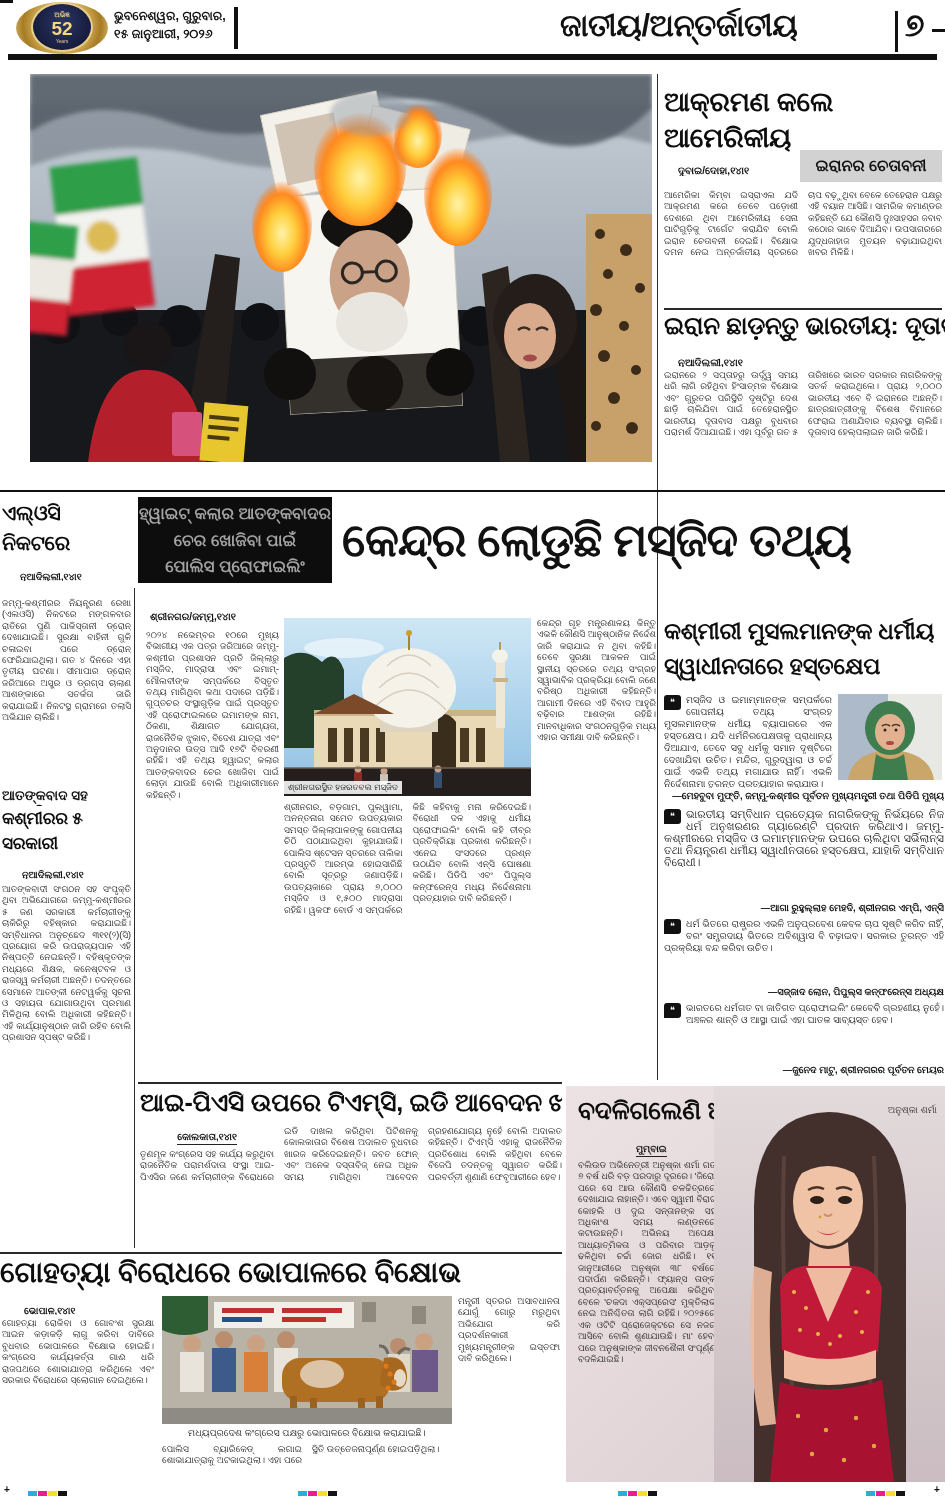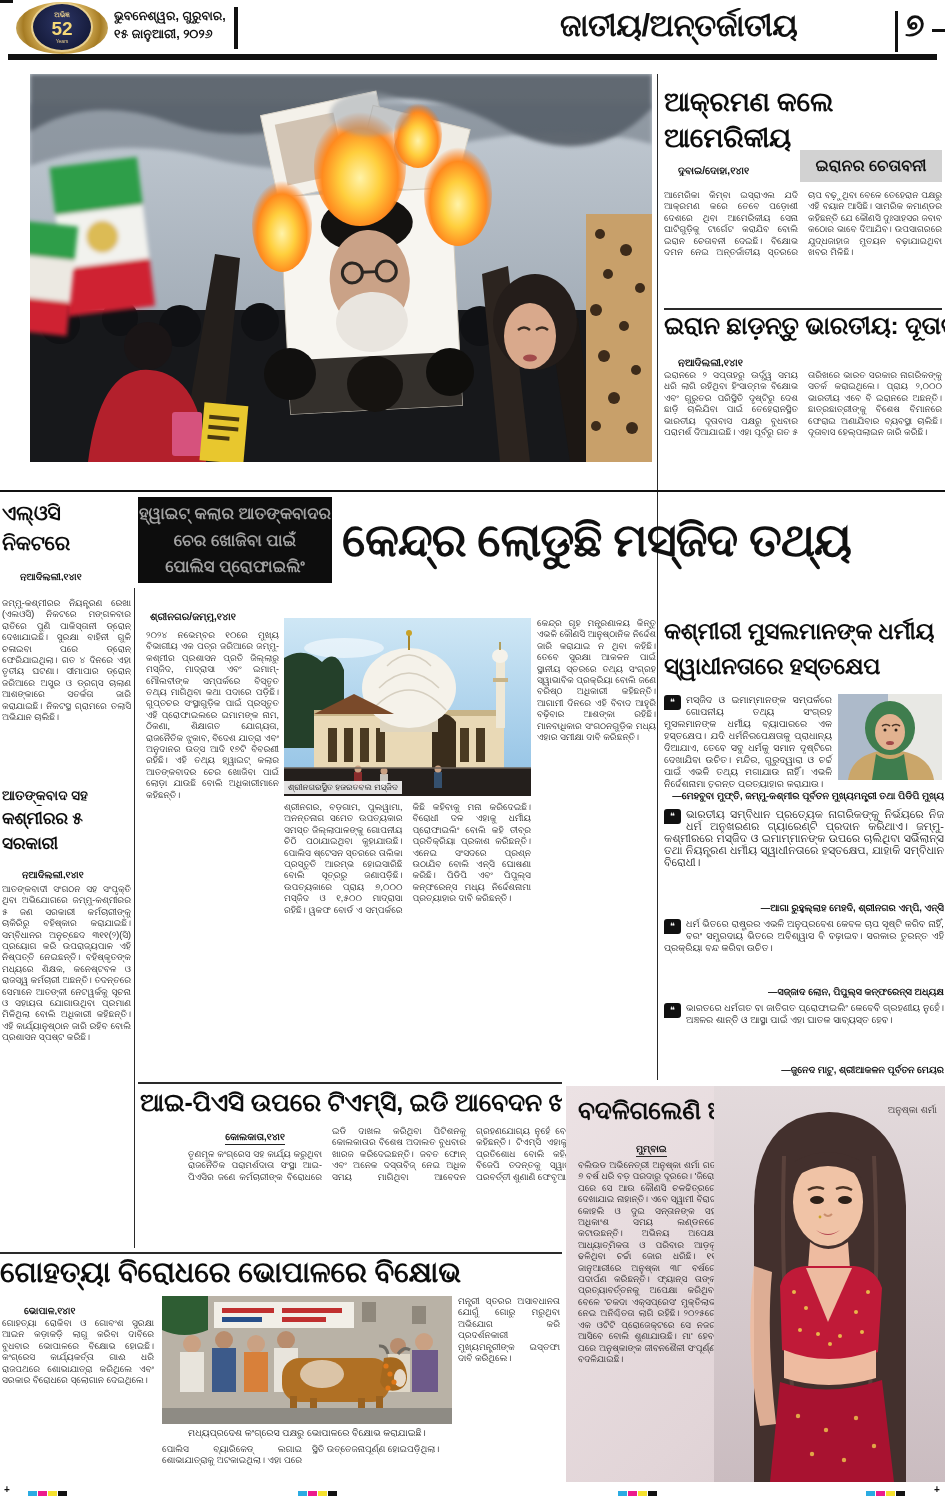--- a/index.html
+++ b/index.html
@@ -28,21 +28,21 @@
   .logo-num  { color:#f5d878; font-size:19px; font-weight:bold; line-height:1; }
   .logo-sub  { color:#e8cf8e; font-size:5px; }
 
   
   .headline { font-weight:bold; color:#0d0d0d; white-space:pre-line; letter-spacing:-.3px; }
   .nowrap { white-space:nowrap; }
   .byline { font-weight:bold; font-size:10px; color:#111; border-bottom:1.2px solid #222;
             display:inline-block; padding-bottom:1px; }
   .body-txt { font-size:9px; line-height:11.4px; text-align:justify; color:#1c1c1c; }
   .cols2 { column-count:2; column-gap:10px; }
-  .cols3 { column-count:3; column-gap:10px;margin-left:48px; }
+  .cols3 { column-count:3; column-gap:10px; }
   .caption { font-size:9.5px; color:#222; text-align:center; }
   .badge-grey { background:#d2d2d2; font-weight:bold; font-size:16px; display:flex;
                 align-items:center; justify-content:center; }
   .black-box { background:#0d0d0d; color:#a3a3a3; font-weight:bold; font-size:16.5px;
                display:flex; align-items:center; justify-content:center; text-align:center;
                line-height:1.6; white-space:pre-line; }
   .big-head { font-size:46px; font-weight:bold; letter-spacing:-1px; line-height:88px; white-space:nowrap; }
 
   .attr { font-size:9.5px; font-weight:bold; text-align:right; color:#111; }
   .qicon { width:17px; height:15px; background:#111; border-radius:3px 3px 3px 0;
@@ -302,21 +302,21 @@
   <div class="abs body-txt" style="left:664px;top:694px;width:280px;height:94px;font-size:9.5px;line-height:12px;padding-right:112px"><span class="qicon"></span><span>ମସ୍ଜିଦ ଓ ଇମାମ୍‌ମାନଙ୍କ ସମ୍ପର୍କରେ ଗୋପନୀୟ ତଥ୍ୟ ସଂଗ୍ରହ ମୁସଲମାନଙ୍କ ଧର୍ମୀୟ ବ୍ୟାପାରରେ ଏକ ହସ୍ତକ୍ଷେପ। ଯଦି ଧର୍ମନିରପେକ୍ଷତାକୁ ପ୍ରାଧାନ୍ୟ ଦିଆଯାଏ, ତେବେ ସବୁ ଧର୍ମକୁ ସମାନ ଦୃଷ୍ଟିରେ ଦେଖାଯିବା ଉଚିତ। ମନ୍ଦିର, ଗୁରୁଦ୍ୱାରା ଓ ଚର୍ଚ୍ଚ ପାଇଁ ଏଭଳି ତଥ୍ୟ ମଗାଯାଉ ନାହିଁ। ଏଭଳି ନିର୍ଦ୍ଦେଶନାମା ତୁରନ୍ତ ପ୍ରତ୍ୟାହାର କରାଯାଉ।</span></div>
   <div class="abs attr" style="left:664px;top:790px;width:280px;height:14px">—ମେହବୁବା ମୁଫ୍ତି, ଜମ୍ମୁ-କଶ୍ମୀର ପୂର୍ବତନ ମୁଖ୍ୟମନ୍ତ୍ରୀ ତଥା ପିଡିପି ମୁଖ୍ୟ</div>
 
   <div class="abs body-txt" style="left:664px;top:808px;width:280px;height:92px;font-size:11px;line-height:12px"><span class="qicon"></span><span>ଭାରତୀୟ ସମ୍ବିଧାନ ପ୍ରତ୍ୟେକ ନାଗରିକଙ୍କୁ ନିର୍ଭୟରେ ନିଜ ଧର୍ମ ଅନୁଖରଣର ଗ୍ୟାରେଣ୍ଟି ପ୍ରଦାନ କରିଥାଏ। ଜମ୍ମୁ-କଶ୍ମୀରରେ ମସ୍ଜିଦ ଓ ଇମାମ୍‌ମାନଙ୍କ ଉପରେ ଚାଲିଥିବା ସର୍ଭିଲାନ୍ସ ତଥା ନିୟନ୍ତ୍ରଣ ଧର୍ମୀୟ ସ୍ୱାଧୀନତାରେ ହସ୍ତକ୍ଷେପ, ଯାହାକି ସମ୍ବିଧାନ ବିରୋଧୀ।</span></div>
   <div class="abs attr" style="left:664px;top:902px;width:280px;height:14px">—ଆଗା ରୁହୁଲ୍ଲାହ ମେହଦି, ଶ୍ରୀନଗର ଏମ୍‌ପି, ଏନ୍‌ସି</div>
 
   <div class="abs body-txt" style="left:664px;top:918px;width:280px;height:66px;font-size:9.5px;line-height:12px"><span class="qicon"></span><span>ଧର୍ମ ଭିତରେ ରାଷ୍ଟ୍ରର ଏଭଳି ଅନୁପ୍ରବେଶ କେବଳ ଚାପ ସୃଷ୍ଟି କରିବ ନାହିଁ, ବରଂ ସମ୍ପ୍ରଦାୟ ଭିତରେ ଅବିଶ୍ୱାସ ବି ବଢ଼ାଇବ। ସରକାର ତୁରନ୍ତ ଏହି ପ୍ରକ୍ରିୟା ବନ୍ଦ କରିବା ଉଚିତ।</span></div>
   <div class="abs attr" style="left:664px;top:986px;width:280px;height:14px">—ସଜ୍ଜାଦ ଲୋନ, ପିପୁଲ୍ସ କନ୍‌ଫରେନ୍ସ ଅଧ୍ୟକ୍ଷ</div>
 
   <div class="abs body-txt" style="left:664px;top:1002px;width:280px;height:60px;font-size:9.5px;line-height:12px"><span class="qicon"></span><span>ଭାରତରେ ଧର୍ମଗତ ବା ଜାତିଗତ ପ୍ରୋଫାଇଲିଂ କେବେବି ଗ୍ରହଣୀୟ ନୁହେଁ। ଅଞ୍ଚଳର ଶାନ୍ତି ଓ ଆସ୍ଥା ପାଇଁ ଏହା ଘାତକ ସାବ୍ୟସ୍ତ ହେବ।</span></div>
-  <div class="abs attr" style="left:664px;top:1064px;width:280px;height:14px">—ଜୁନେଦ ମାଟୁ, ଶ୍ରୀଆକଳନ ପୂର୍ବତନ ମେୟର</div>
+  <div class="abs attr" style="left:664px;top:1064px;width:280px;height:14px">—ଜୁନେଦ ମାଟୁ, ଶ୍ରୀନଗରର ପୂର୍ବତନ ମେୟର</div>
 
   <div class="abs thin-rule" style="left:138px;top:1082px;width:424px;height:1.5px"></div>
   <div class="abs headline nowrap" style="left:140px;top:1088px;width:422px;height:36px;font-size:25px">ଆଇ-ପିଏସି ଉପରେ ଟିଏମ୍‌ସି, ଇଡି ଆବେଦନ ଖାରଜ</div>
   <div class="abs cols3" style="left:140px;top:1126px;width:422px;height:124px">
     <div style="text-align:center;margin-bottom:4px"><span class="byline" style="font-size:9.5px">କୋଲକାତା,୧୪ା୧</span></div>
     <div class="body-txt">ତୃଣମୂଳ କଂଗ୍ରେସ ସହ କାର୍ଯ୍ୟ କରୁଥିବା ରାଜନୈତିକ ପରାମର୍ଶଦାତା ସଂସ୍ଥା ଆଇ-ପିଏସିର ଜଣେ କର୍ମଚାରୀଙ୍କ ବିରୋଧରେ ଇଡି ଦାଖଲ କରିଥିବା ପିଟିଶନକୁ କୋଲକାତାର ବିଶେଷ ଅଦାଲତ ବୁଧବାର ଖାରଜ କରିଦେଇଛନ୍ତି। ଜବତ ଫୋନ୍ ଏବଂ ଅନେକ ଦସ୍ତାବିଜ୍ ନେଇ ଅଧିକ ସମୟ ମାଗିଥିବା ଆବେଦନ ଗ୍ରହଣଯୋଗ୍ୟ ନୁହେଁ ବୋଲି ଅଦାଲତ କହିଛନ୍ତି। ଟିଏମ୍‌ସି ଏହାକୁ ରାଜନୈତିକ ପ୍ରତିଶୋଧ ବୋଲି କହିଥିବା ବେଳେ ବିଜେପି ତଦନ୍ତକୁ ସ୍ୱାଗତ କରିଛି। ପରବର୍ତ୍ତୀ ଶୁଣାଣି ଫେବୃଆରୀରେ ହେବ।</div>
   </div>
 
   <div class="abs thin-rule" style="left:0;top:1252px;width:562px;height:1.5px"></div>
   <div class="abs headline nowrap" style="left:0;top:1256px;width:562px;height:42px;font-size:29px">ଗୋହତ୍ୟା ବିରୋଧରେ ଭୋପାଳରେ ବିକ୍ଷୋଭ</div>

